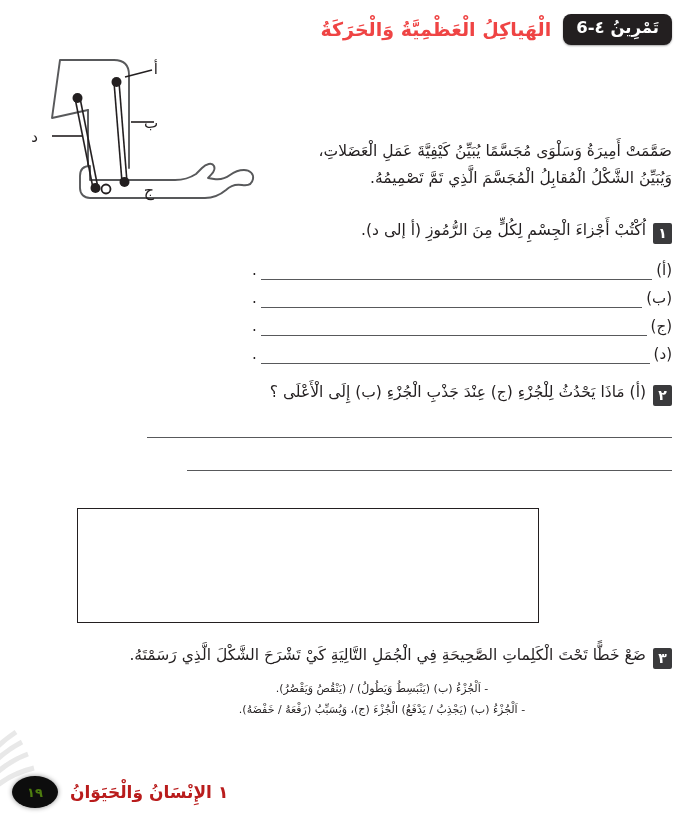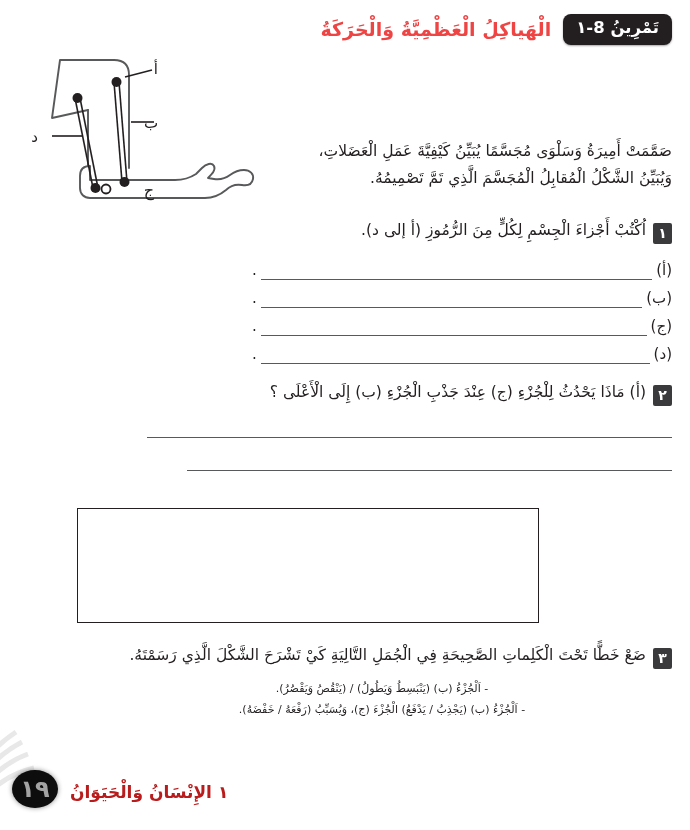--- a/index.html
+++ b/index.html
@@ -214,28 +214,28 @@
     line-height: 1.95;
   }
   .q3-item { white-space: nowrap; }
 
   
   .page-number-circle {
     position: absolute;
     left: 12px;
     bottom: 22px;
     width: 46px;
-    height: 38px;
+    height: 32px;
     border-radius: 50%;
     background: #0d0d0d;
-    color: #a3a3a3;
+    color: #4d7c0f;
     display: flex;
     align-items: center;
     justify-content: center;
-    font-size: 24px;
+    font-size: 13px;
     font-weight: bold;
     box-shadow: 0 0 5px rgba(0,0,0,.45);
   }
   .footer-text {
     position: absolute;
     left: 70px;
     bottom: 28px;
     font-size: 17px;
     font-weight: bold;
     color: #b91c1c;
@@ -250,21 +250,21 @@
   <svg class="corner-swirl" viewBox="0 0 150 140">
     <g fill="none" stroke="#d6d6d6" stroke-width="5">
       <path d="M2,138 C2,92 30,58 72,48"></path>
       <path d="M2,120 C4,84 28,48 66,34"></path>
       <path d="M2,102 C6,70 26,40 60,22"></path>
       <path d="M2,84 C8,58 24,32 54,12"></path>
     </g>
   </svg>
 
   <div class="header-row">
-    <div class="exercise-badge">تَمْرِينُ 8-١</div>
+    <div class="exercise-badge">تَمْرِينُ ٤-6</div>
     <div class="page-title">الْهَياكِلُ الْعَظْمِيَّةُ وَالْحَرَكَةُ</div>
   </div>
 
 
   <div class="intro-para-2">
     <div>صَمَّمَتْ أَمِيرَةُ وَسَلْوَى مُجَسَّمًا يُبَيِّنُ كَيْفِيَّةَ عَمَلِ الْعَضَلاتِ،</div>
     <div>وَيُبَيِّنُ الشَّكْلُ الْمُقابِلُ الْمُجَسَّمَ الَّذِي تَمَّ تَصْمِيمُهُ.</div>
   </div>
 
   <svg class="figure" viewBox="0 0 240 160">

